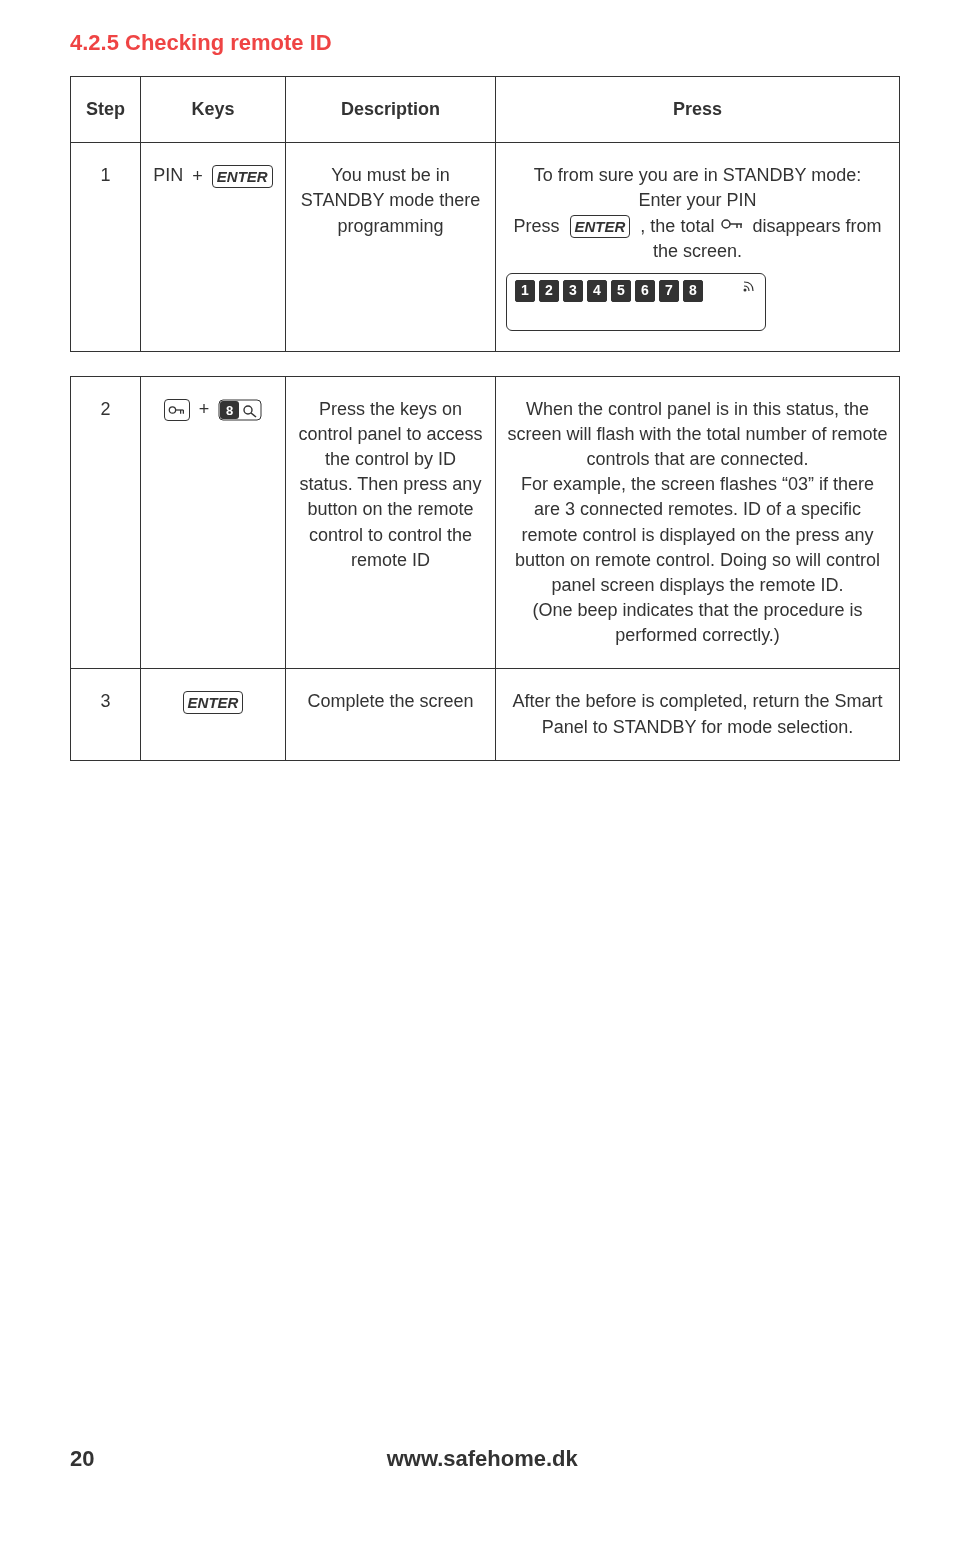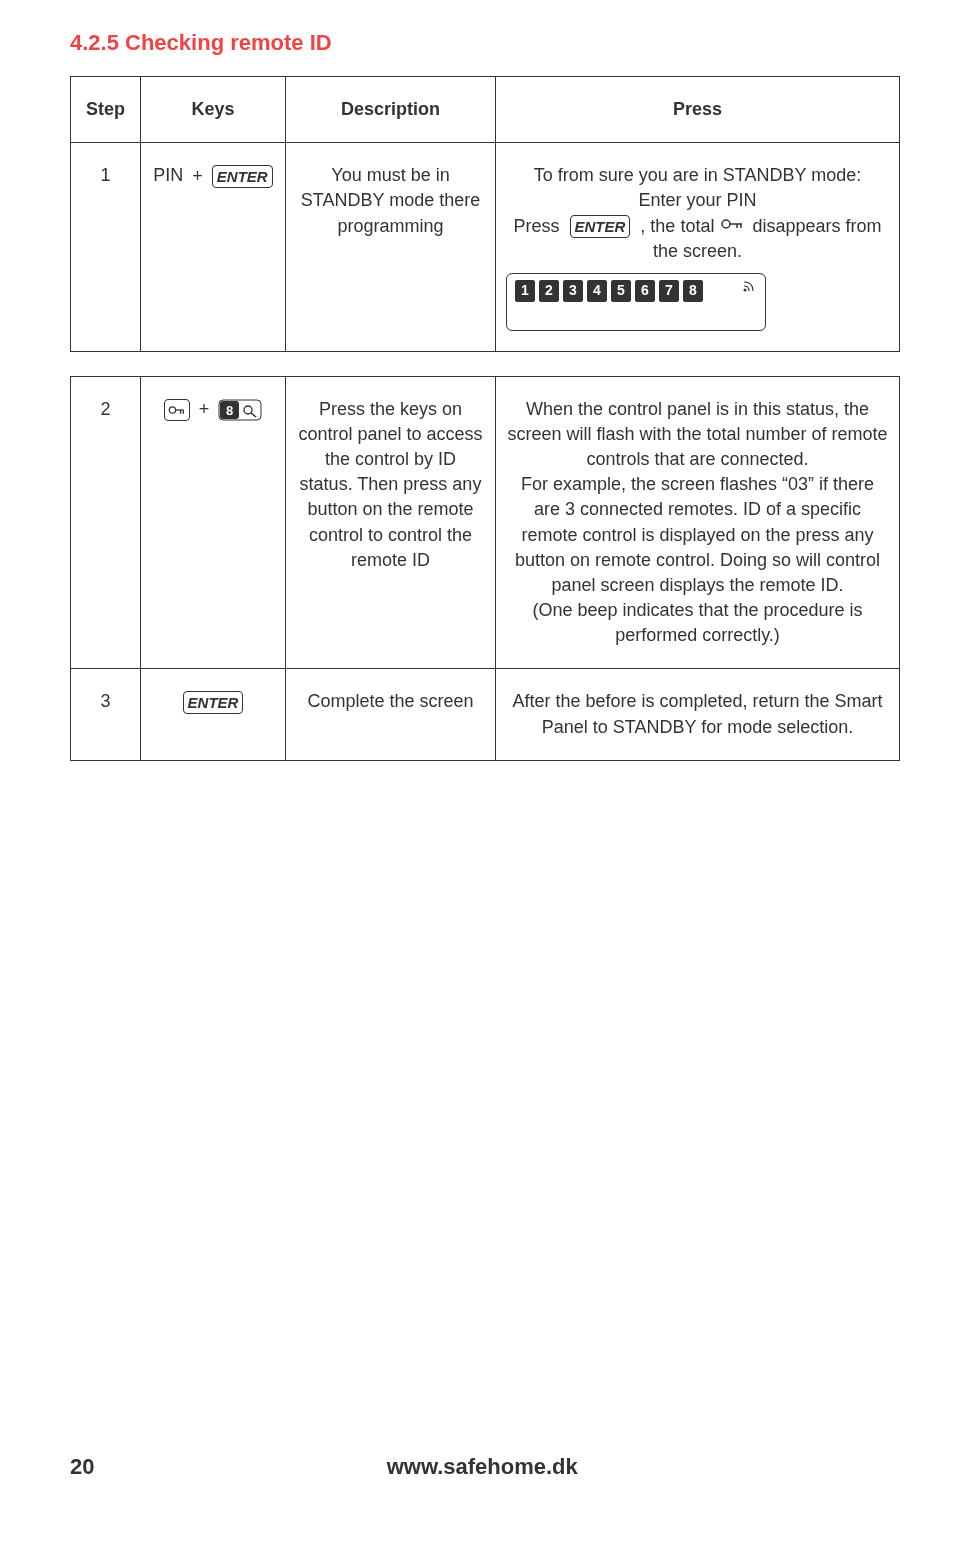--- a/index.html
+++ b/index.html
@@ -104,21 +104,21 @@
     position: absolute;
     right: 8px; top: 6px;
     font-size: 12px;
   }
   .key-symbol {
     display:inline-block;
     vertical-align:middle;
   }
   .footer {
     position: absolute;
-    bottom: 20px;
+    bottom: 28px;
     left: 70px;
     right: 60px;
     display: flex;
     justify-content: space-between;
     font-size: 22px;
     font-weight: bold;
     color: #333;
   }
 </style>
 </head>

